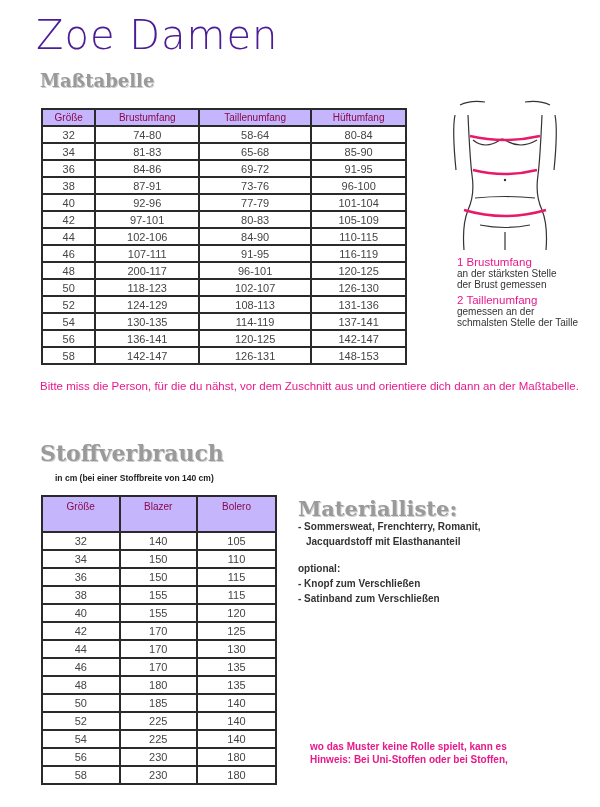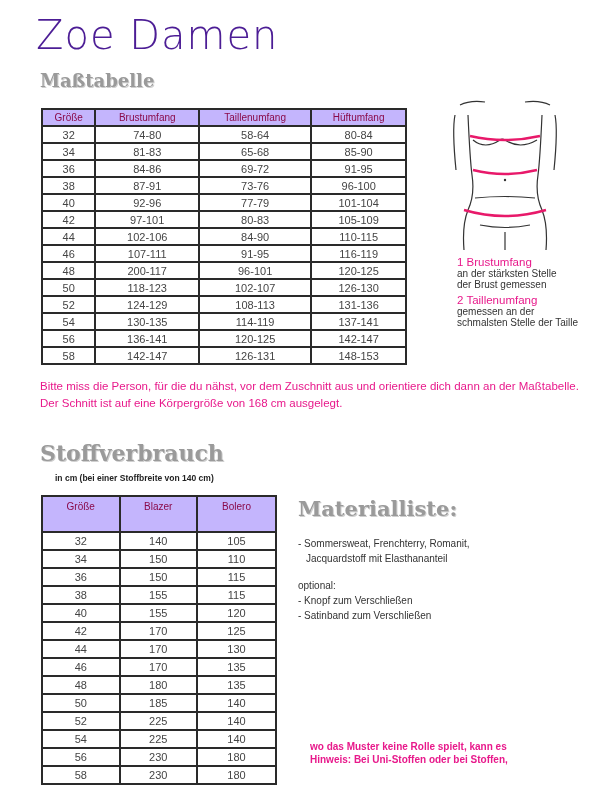--- a/index.html
+++ b/index.html
@@ -18,21 +18,21 @@
   #size-table td { height: 15px; }
   #fabric-table { left: 41px; top: 495px; width: 236px; font-size: 11px; }
   #fabric-table th { height: 30px; font-size: 10px; vertical-align: top; padding-top: 4px; }
   #fabric-table td { height: 16px; }
   .pink { color: #e8198b; }
   #note { left: 40px; top: 378px; font-size: 11.5px; line-height: 17px; }
   #fabric-sub { left: 42px; top: 473px; font-size: 8.5px; font-weight: bold; color: #222; margin-left: 13px; }
   .legend-h { font-size: 11.5px; color: #e8198b; margin-top: 4px; }
   .legend-d { font-size: 10px; color: #333; line-height: 11px; }
   #legend { left: 457px; top: 252px; width: 140px; }
-  #material { left: 298px; top: 536px; font-size: 10px; color: #333; line-height: 15px; }
+  #material { left: 298px; top: 519px; font-size: 10px; color: #333; line-height: 15px; font-weight: bold; }
   #hint { left: 310px; top: 740px; font-size: 10px; font-weight: bold; color: #e8198b; line-height: 13px; }
   #figure { left: 440px; top: 100px; width: 130px; height: 150px; }
 </style>
 </head>
 <body>
 
 <div id="title" class="abs">Zoe Damen</div>
 <div id="mass-title" class="abs section-title">Maßtabelle</div>
 
 <table id="size-table">
@@ -159,21 +159,20 @@
   </div>
   <div>
     <div class="legend-h">2 Taillenumfang</div>
     <div class="legend-d">gemessen an der</div>
     <div class="legend-d">schmalsten Stelle der Taille</div>
   </div>
 </div>
 
 <div id="note" class="abs pink">
   <div>Bitte miss die Person, für die du nähst, vor dem Zuschnitt aus und orientiere dich dann an der Maßtabelle.</div>
-  <div>Der Schnitt ist auf eine Körpergröße von 168 cm ausgelegt.</div>
 </div>
 
 <div id="stoff-title" class="abs section-title">Stoffverbrauch</div>
 <div id="fabric-sub" class="abs">in cm (bei einer Stoffbreite von 140 cm)</div>
 
 <table id="fabric-table">
   <thead>
     <tr>
       <th>Größe</th>
       <th>Blazer</th>

